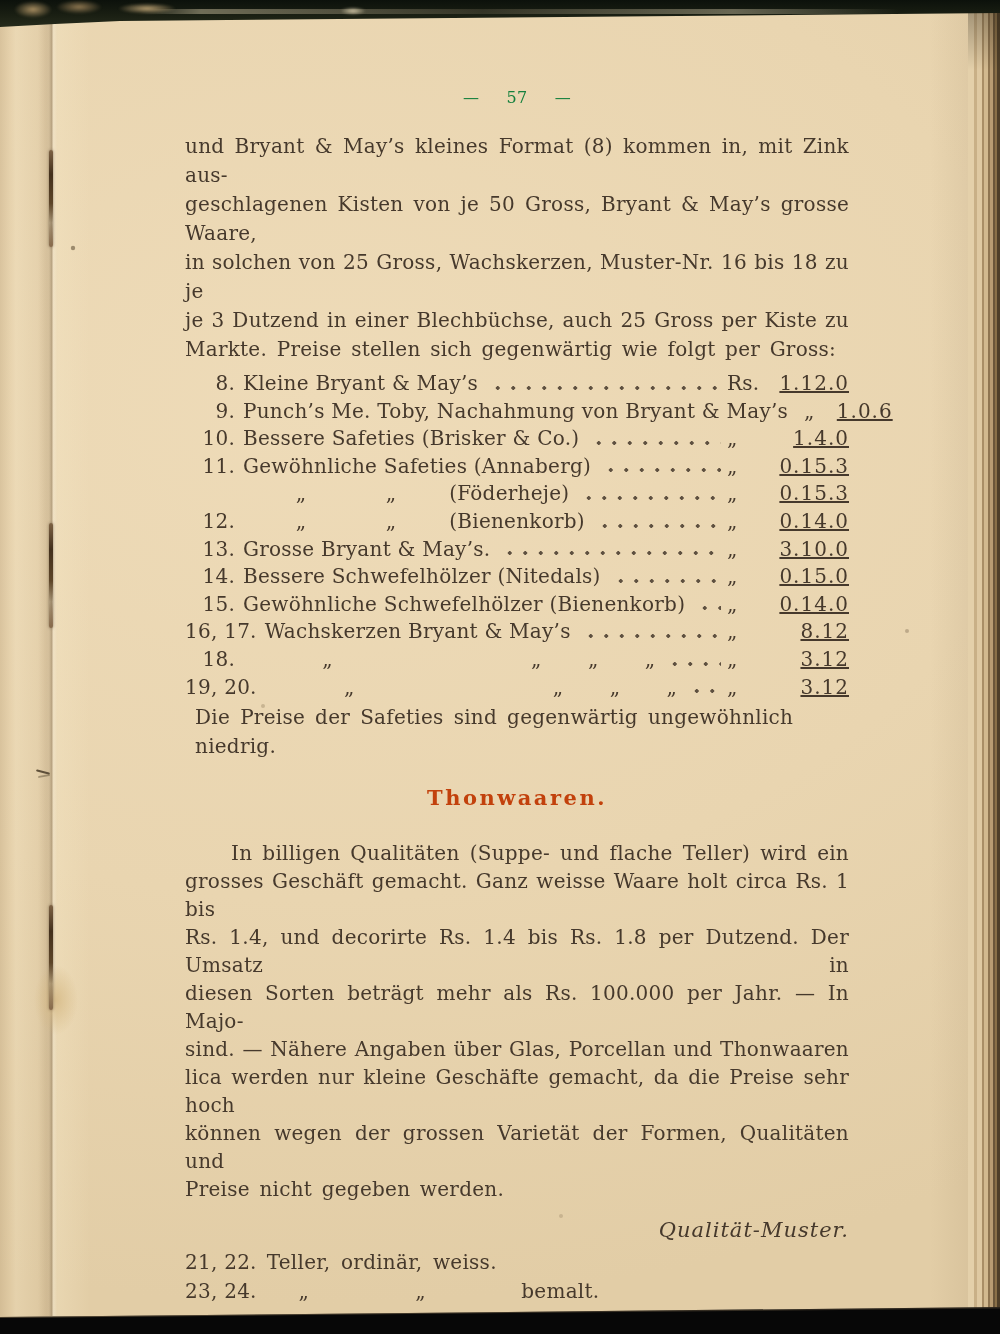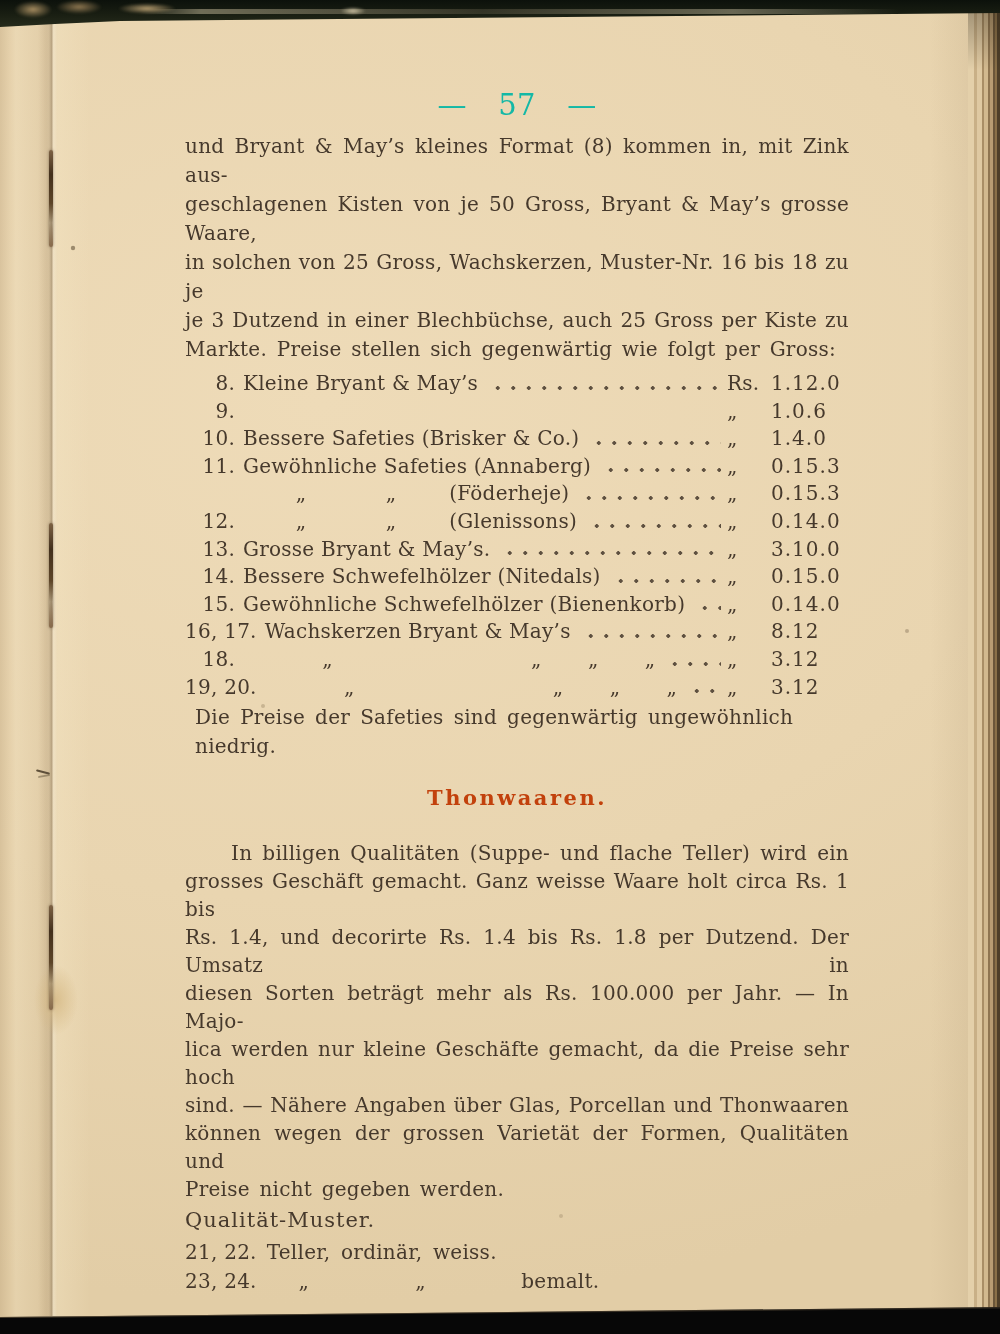--- a/index.html
+++ b/index.html
@@ -49,44 +49,44 @@
   .tuft2{left:56px;top:0;width:46px;height:14px;background:radial-gradient(closest-side,#8d7650,#8d765000);}
   .tuft3{left:118px;top:3px;width:58px;height:11px;background:radial-gradient(closest-side,#b49b6e,#b49b6e00);}
   .tuft4{left:340px;top:7px;width:26px;height:8px;background:radial-gradient(closest-side,#cfc4a4,#cfc4a400);}
   .band-bottom{position:absolute;left:0;bottom:0;width:1000px;height:30px;background:#070707;
     clip-path:polygon(0 13px,100% 3px,100% 30px,0 30px);}
   .band-bottom::before{content:"";position:absolute;left:0;top:11px;width:100%;height:3px;
     background:linear-gradient(90deg, rgba(145,122,88,.5), rgba(145,122,88,.25));transform:rotate(-0.55deg);transform-origin:left;}
   
   .content{position:absolute;left:185px;top:88px;width:664px;color:#46392c;
     font-size:20px;letter-spacing:.25px;}
-  .pagenum{text-align:center;font-size:29px;word-spacing:22px;color:#14b8a6;height:26px;}
+  .pagenum{text-align:center;font-size:16px;word-spacing:22px;color:#15803d;height:26px;}
   .para1{margin-top:18px;}
   .jline{line-height:29px;text-align:justify;text-align-last:justify;}
   .jl-last{text-align-last:left;word-spacing:3px;}
   .para2{margin-top:24px;}
   .para2 .jline{line-height:28px;}
   .indent1{padding-left:46px;}
   
   .plist{margin-top:6px;}
   .prow{display:flex;align-items:baseline;line-height:27.6px;}
   .pnum{min-width:50px;padding-right:8px;text-align:right;white-space:pre;}
   .plabel{white-space:pre;}
   .dots{flex:1 1 auto;align-self:stretch;margin:0 6px 0 10px;
     background-image:radial-gradient(circle, rgba(70,57,44,.85) 1.6px, rgba(70,57,44,0) 2px);
     background-size:15.5px 6px;background-repeat:repeat-x;
     background-position:left 2px bottom 7px;}
   .nodots .dots{background-image:none;}
   .pcur{width:44px;text-align:left;white-space:pre;}
-  .pprice{min-width:78px;letter-spacing:1px;white-space:pre;}
+  .pprice{min-width:78px;text-align:right;letter-spacing:1px;white-space:pre;text-decoration:underline;}
   .noteline{margin-top:2px;margin-left:10px;line-height:29px;word-spacing:3.5px;}
   
   .h1{margin-top:24px;height:30px;text-align:center;font-weight:bold;font-size:21px;
       letter-spacing:2.5px;color:#c2410c;}
-  .h2{margin-top:5px;height:26px;text-align:left;font-size:21px;letter-spacing:1px;}
+  .h2{margin-top:15px;height:26px;text-align:right;font-size:21px;letter-spacing:1px;font-style:italic;}
   
   .qlist{margin-top:4px;}
   .qrow{display:flex;align-items:baseline;line-height:28.7px;}
   .qnum{min-width:68px;padding-right:10px;text-align:right;white-space:pre;}
   .qlabel{white-space:pre;word-spacing:4px;}
 </style>
 </head>
 <body>
 
 <div class="scene">
@@ -117,20 +117,21 @@
     <div class="plist">
       <div class="prow">
         <span class="pnum">8.</span>
           <span class="plabel">Kleine Bryant &amp; May’s</span>
           <span class="dots"></span>
           <span class="pcur">Rs.</span>
           <span class="pprice">1.12.0</span>
       </div>
       <div class="prow nodots">
         <span class="pnum">9.</span>
+          <span class="plabel">Punch’s Me. Toby, Nachahmung von Bryant &amp; May’s</span>
           <span class="dots"></span>
           <span class="pcur">„</span>
           <span class="pprice">1.0.6</span>
       </div>
       <div class="prow">
         <span class="pnum">10.</span>
           <span class="plabel">Bessere Safeties (Brisker &amp; Co.)</span>
           <span class="dots"></span>
           <span class="pcur">„</span>
           <span class="pprice">1.4.0</span>
@@ -144,21 +145,21 @@
       </div>
       <div class="prow">
         <span class="pnum"></span>
           <span class="plabel">        „            „        (Föderheje)</span>
           <span class="dots"></span>
           <span class="pcur">„</span>
           <span class="pprice">0.15.3</span>
       </div>
       <div class="prow">
         <span class="pnum">12.</span>
-          <span class="plabel">        „            „        (Glenissons)</span>
+          <span class="plabel">        „            „        (Bienenkorb)</span>
           <span class="dots"></span>
           <span class="pcur">„</span>
           <span class="pprice">0.14.0</span>
       </div>
       <div class="prow">
         <span class="pnum">13.</span>
           <span class="plabel">Grosse Bryant &amp; May’s.</span>
           <span class="dots"></span>
           <span class="pcur">„</span>
           <span class="pprice">3.10.0</span>
@@ -202,22 +203,22 @@
 
     <div class="noteline">Die Preise der Safeties sind gegenwärtig ungewöhnlich niedrig.</div>
 
     <div class="h1">Thonwaaren.</div>
 
     <div class="para2">
       <div class="jline indent1">In billigen Qualitäten (Suppe- und flache Teller) wird ein</div>
       <div class="jline">grosses Geschäft gemacht. Ganz weisse Waare holt circa Rs. 1 bis</div>
       <div class="jline">Rs. 1.4, und decorirte Rs. 1.4 bis Rs. 1.8 per Dutzend. Der Umsatz in</div>
       <div class="jline">diesen Sorten beträgt mehr als Rs. 100.000 per Jahr. — In Majo-</div>
+      <div class="jline">sind. — Nähere Angaben über Glas, Porcellan und Thonwaaren</div>
       <div class="jline">lica werden nur kleine Geschäfte gemacht, da die Preise sehr hoch</div>
-      <div class="jline">sind. — Nähere Angaben über Glas, Porcellan und Thonwaaren</div>
       <div class="jline">können wegen der grossen Varietät der Formen, Qualitäten und</div>
       <div class="jline jl-last">Preise nicht gegeben werden.</div>
     </div>
 
     <div class="h2">Qualität-Muster.</div>
 
     <div class="qlist">
       <div class="qrow">
         <span class="qnum">21, 22.</span>
           <span class="qlabel">Teller, ordinär, weiss.</span>

